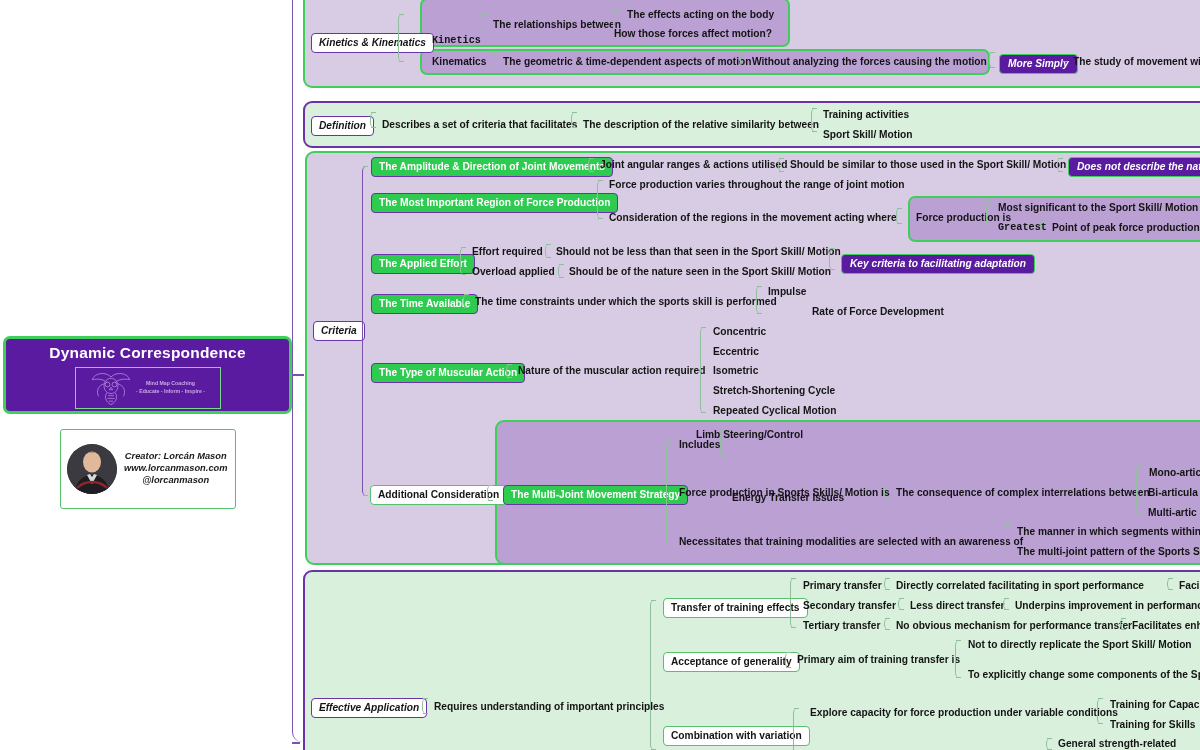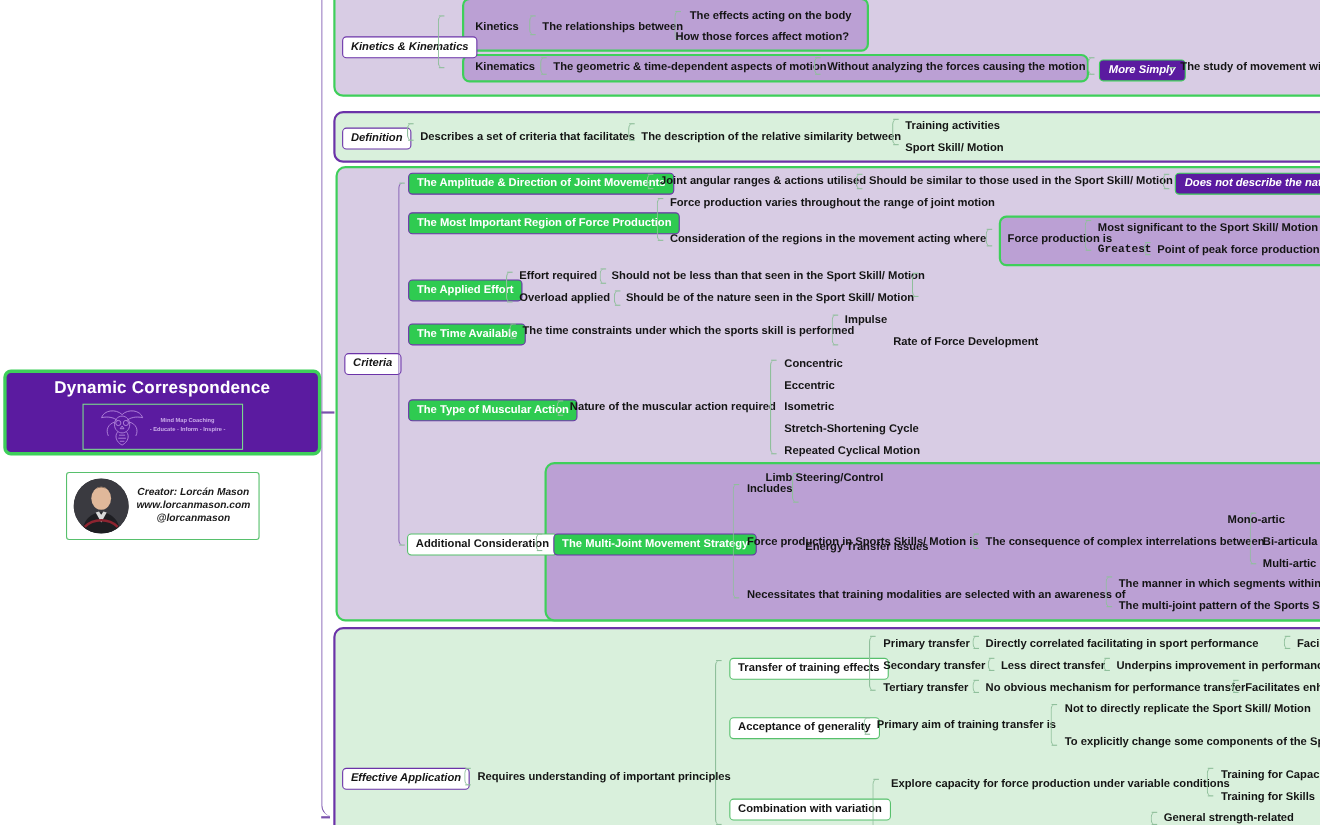--- a/index.html
+++ b/index.html
@@ -22,21 +22,21 @@
   .central-title { color: #fff; font-size: 15.5px; font-weight: bold; letter-spacing: .2px; }
   .logo-box {
     margin-top: 5px; width: 146px; height: 42px; border: 1px solid #7ad98c;
     display: flex; align-items: center; justify-content: center; gap: 4px;
   }
   .owl { width: 42px; height: 36px; }
   .logo-text { color: #c9a9e8; font-size: 5.2px; font-weight: bold; line-height: 1.5; text-align: center; }
 
   
   .creator {
-    position: absolute; left: 60px; top: 429px; width: 176px; height: 62px;
+    position: absolute; left: 60px; top: 429px; width: 176px; height: 80px;
     background: #ffffff; border: 1.5px solid #57c06c; border-radius: 3px;
     display: flex; align-items: center; padding-left: 6px; gap: 7px;
   }
   .avatar { width: 50px; height: 50px; border-radius: 50%; overflow: hidden; flex: 0 0 auto; background:#2b2b2f; }
   .creator-lines { font-size: 9.3px; font-style: italic; font-weight: bold; color: #1a1a1a; line-height: 1.28; text-align: center; }
 
   
   .section { position: absolute; border-radius: 9px; }
   .sec-kk   { left: 303px; top: -30px;  width: 1000px; height: 118px; background:#d8cce4; border:2px solid #3ecf5a; }
   .sec-def  { left: 303px; top: 101px;  width: 1000px; height: 47px;  background:#d9f0dc; border:2px solid #6b33a8; }
@@ -127,21 +127,21 @@
       <div>@lorcanmason</div>
     </div>
   </div>
 
   <div class="ki-box"></div>
   <div class="kin-box"></div>
 
   <div class="node chip-white" style="left:311px; top:33px;">Kinetics &amp; Kinematics</div>
   <div class="brk" style="left:398px; top:14px; width:6px; height:48px;"></div>
 
-  <div class="node" style="left:432px; top:20px;">Kinetics</div>
+  <div class="node" style="left:432px; top:36px;font-family:Liberation Mono, monospace;">Kinetics</div>
   <div class="brk" style="left:481px; top:14px; width:6px; height:18px;"></div>
   <div class="node" style="left:493px; top:20px;">The relationships between</div>
   <div class="brk" style="left:613px; top:10px; width:6px; height:26px;"></div>
   <div class="node" style="left:627px; top:10px;">The effects acting on the body</div>
   <div class="node" style="left:614px; top:29px;text-align:right;">How those forces affect motion?</div>
 
   <div class="node" style="left:432px; top:57px;">Kinematics</div>
   <div class="brk" style="left:491px; top:52px; width:6px; height:16px;"></div>
   <div class="node" style="left:503px; top:57px;">The geometric &amp; time-dependent aspects of motion</div>
   <div class="brk" style="left:740px; top:52px; width:6px; height:16px;"></div>
@@ -186,20 +186,21 @@
 
   <div class="node chip-green" style="left:371px; top:254px;">The Applied Effort</div>
   <div class="brk" style="left:460px; top:247px; width:6px; height:28px;"></div>
   <div class="node" style="left:472px; top:247px;">Effort required</div>
   <div class="node" style="left:472px; top:267px;">Overload applied</div>
   <div class="brk" style="left:545px; top:244px; width:6px; height:14px;"></div>
   <div class="node" style="left:556px; top:247px;">Should not be less than that seen in the Sport Skill/ Motion</div>
   <div class="brk" style="left:558px; top:264px; width:6px; height:14px;"></div>
   <div class="node" style="left:569px; top:267px;">Should be of the nature seen in the Sport Skill/ Motion</div>
   <div class="brk" style="left:829px; top:248px; width:6px; height:22px;"></div>
+  <div class="node chip-purple" style="left:841px; top:254px;">Key criteria to facilitating adaptation</div>
 
   <div class="node chip-green" style="left:371px; top:294px;">The Time Available</div>
   <div class="brk" style="left:463px; top:294px; width:6px; height:14px;"></div>
   <div class="node" style="left:475px; top:297px;">The time constraints under which the sports skill is performed</div>
   <div class="brk" style="left:756px; top:286px; width:6px; height:28px;"></div>
   <div class="node" style="left:768px; top:287px;">Impulse</div>
   <div class="node" style="left:768px; top:307px;padding-left:44px;">Rate of Force Development</div>
 
   <div class="node chip-green" style="left:371px; top:363px;">The Type of Muscular Action</div>
   <div class="brk" style="left:506px; top:364px; width:6px; height:14px;"></div>
@@ -218,21 +219,21 @@
   <div class="brk" style="left:666px; top:440px; width:6px; height:104px;"></div>
   <div class="node" style="left:679px; top:440px;">Includes</div>
   <div class="brk" style="left:720px; top:430px; width:6px; height:27px;"></div>
   <div class="node" style="left:696px; top:430px;">Limb Steering/Control</div>
   <div class="node" style="left:732px; top:449px;margin-top:44px;">Energy Transfer Issues</div>
 
   <div class="node" style="left:679px; top:488px;">Force production in Sports Skills/ Motion is</div>
   <div class="brk" style="left:884px; top:485px; width:6px; height:14px;"></div>
   <div class="node" style="left:896px; top:488px;">The consequence of complex interrelations between</div>
   <div class="brk" style="left:1136px; top:466px; width:6px; height:47px;"></div>
-  <div class="node" style="left:1116px; top:468px;">Mono-artic</div>
+  <div class="node" style="left:1149px; top:468px;">Mono-artic</div>
   <div class="node" style="left:1148px; top:488px;">Bi-articula</div>
   <div class="node" style="left:1148px; top:508px;">Multi-artic</div>
 
   <div class="node" style="left:679px; top:537px;">Necessitates that training modalities are selected with an awareness of</div>
   <div class="brk" style="left:1005px; top:524px; width:6px; height:28px;"></div>
   <div class="node" style="left:1017px; top:527px;">The manner in which segments within th</div>
   <div class="node" style="left:1017px; top:547px;">The multi-joint pattern of the Sports Ski</div>
 
   <div class="node chip-white" style="left:311px; top:698px;">Effective Application</div>
   <div class="brk" style="left:422px; top:698px; width:6px; height:16px;"></div>

